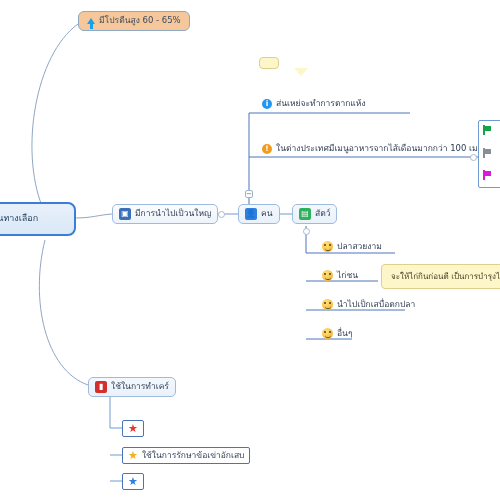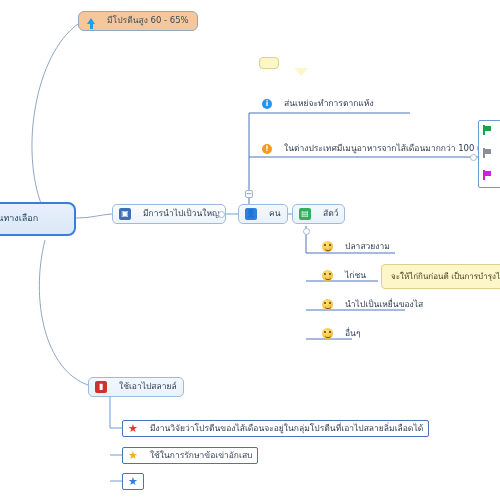--- a/index.html
+++ b/index.html
@@ -18,21 +18,21 @@
   svg.links {
     position: absolute;
     left: 0; top: 0;
     width: 500px; height: 500px;
     pointer-events: none;
   }
   .node {
     position: absolute;
     display: flex;
     align-items: center;
-    gap: 12px;
+    gap: 4px;
     white-space: nowrap;
     box-sizing: border-box;
   }
   .node .label {
     font-size: 8.5px;
     color: #2b3a50;
     line-height: 1.1;
   }
   
   .root {
@@ -321,36 +321,35 @@
     <span class="label">ปลาสวยงาม</span>
   </div>
 
   <div class="node plainrow" style="left:322px; top:270px;">
     <span class="icon smiley"></span>
     <span class="label">ไก่ชน</span>
   </div>
 
   <div class="node plainrow" style="left:322px; top:299px;">
     <span class="icon smiley"></span>
-    <span class="label">นำไปเป็นเหยื่นของไส</span>
+    <span class="label">นำไปเป็กเสบื่อตกปลา</span>
   </div>
 
   <div class="node plainrow" style="left:322px; top:328px;">
     <span class="icon smiley"></span>
     <span class="label">อื่นๆ</span>
   </div>
 
   <div class="node branch" style="left:88px; top:377px;">
     <span class="icon ic-sq" style="background:#d32f2f;">▮</span>
-    <span class="label">ใช้เอาไปสลายล์</span>
+    <span class="label">ใช้ในการทำเคร์</span>
   </div>
 
   <div class="node leafbox" style="left:122px; top:420px;">
     <span class="star" style="color:#e8342f;">★</span>
-    <span class="label">มีงานวิจัยว่าโปรตีนของไส้เดือนจะอยู่ในกลุ่มโปรตีนที่เอาไปสลายลิ่มเลือดได้</span>
   </div>
 
   <div class="node leafbox" style="left:122px; top:447px;">
     <span class="star" style="color:#f2b01e;">★</span>
     <span class="label">ใช้ในการรักษาข้อเข่าอักเสบ</span>
   </div>
 
   <div class="node leafbox" style="left:122px; top:473px;">
     <span class="star" style="color:#2f7fe0;">★</span>
   </div>

